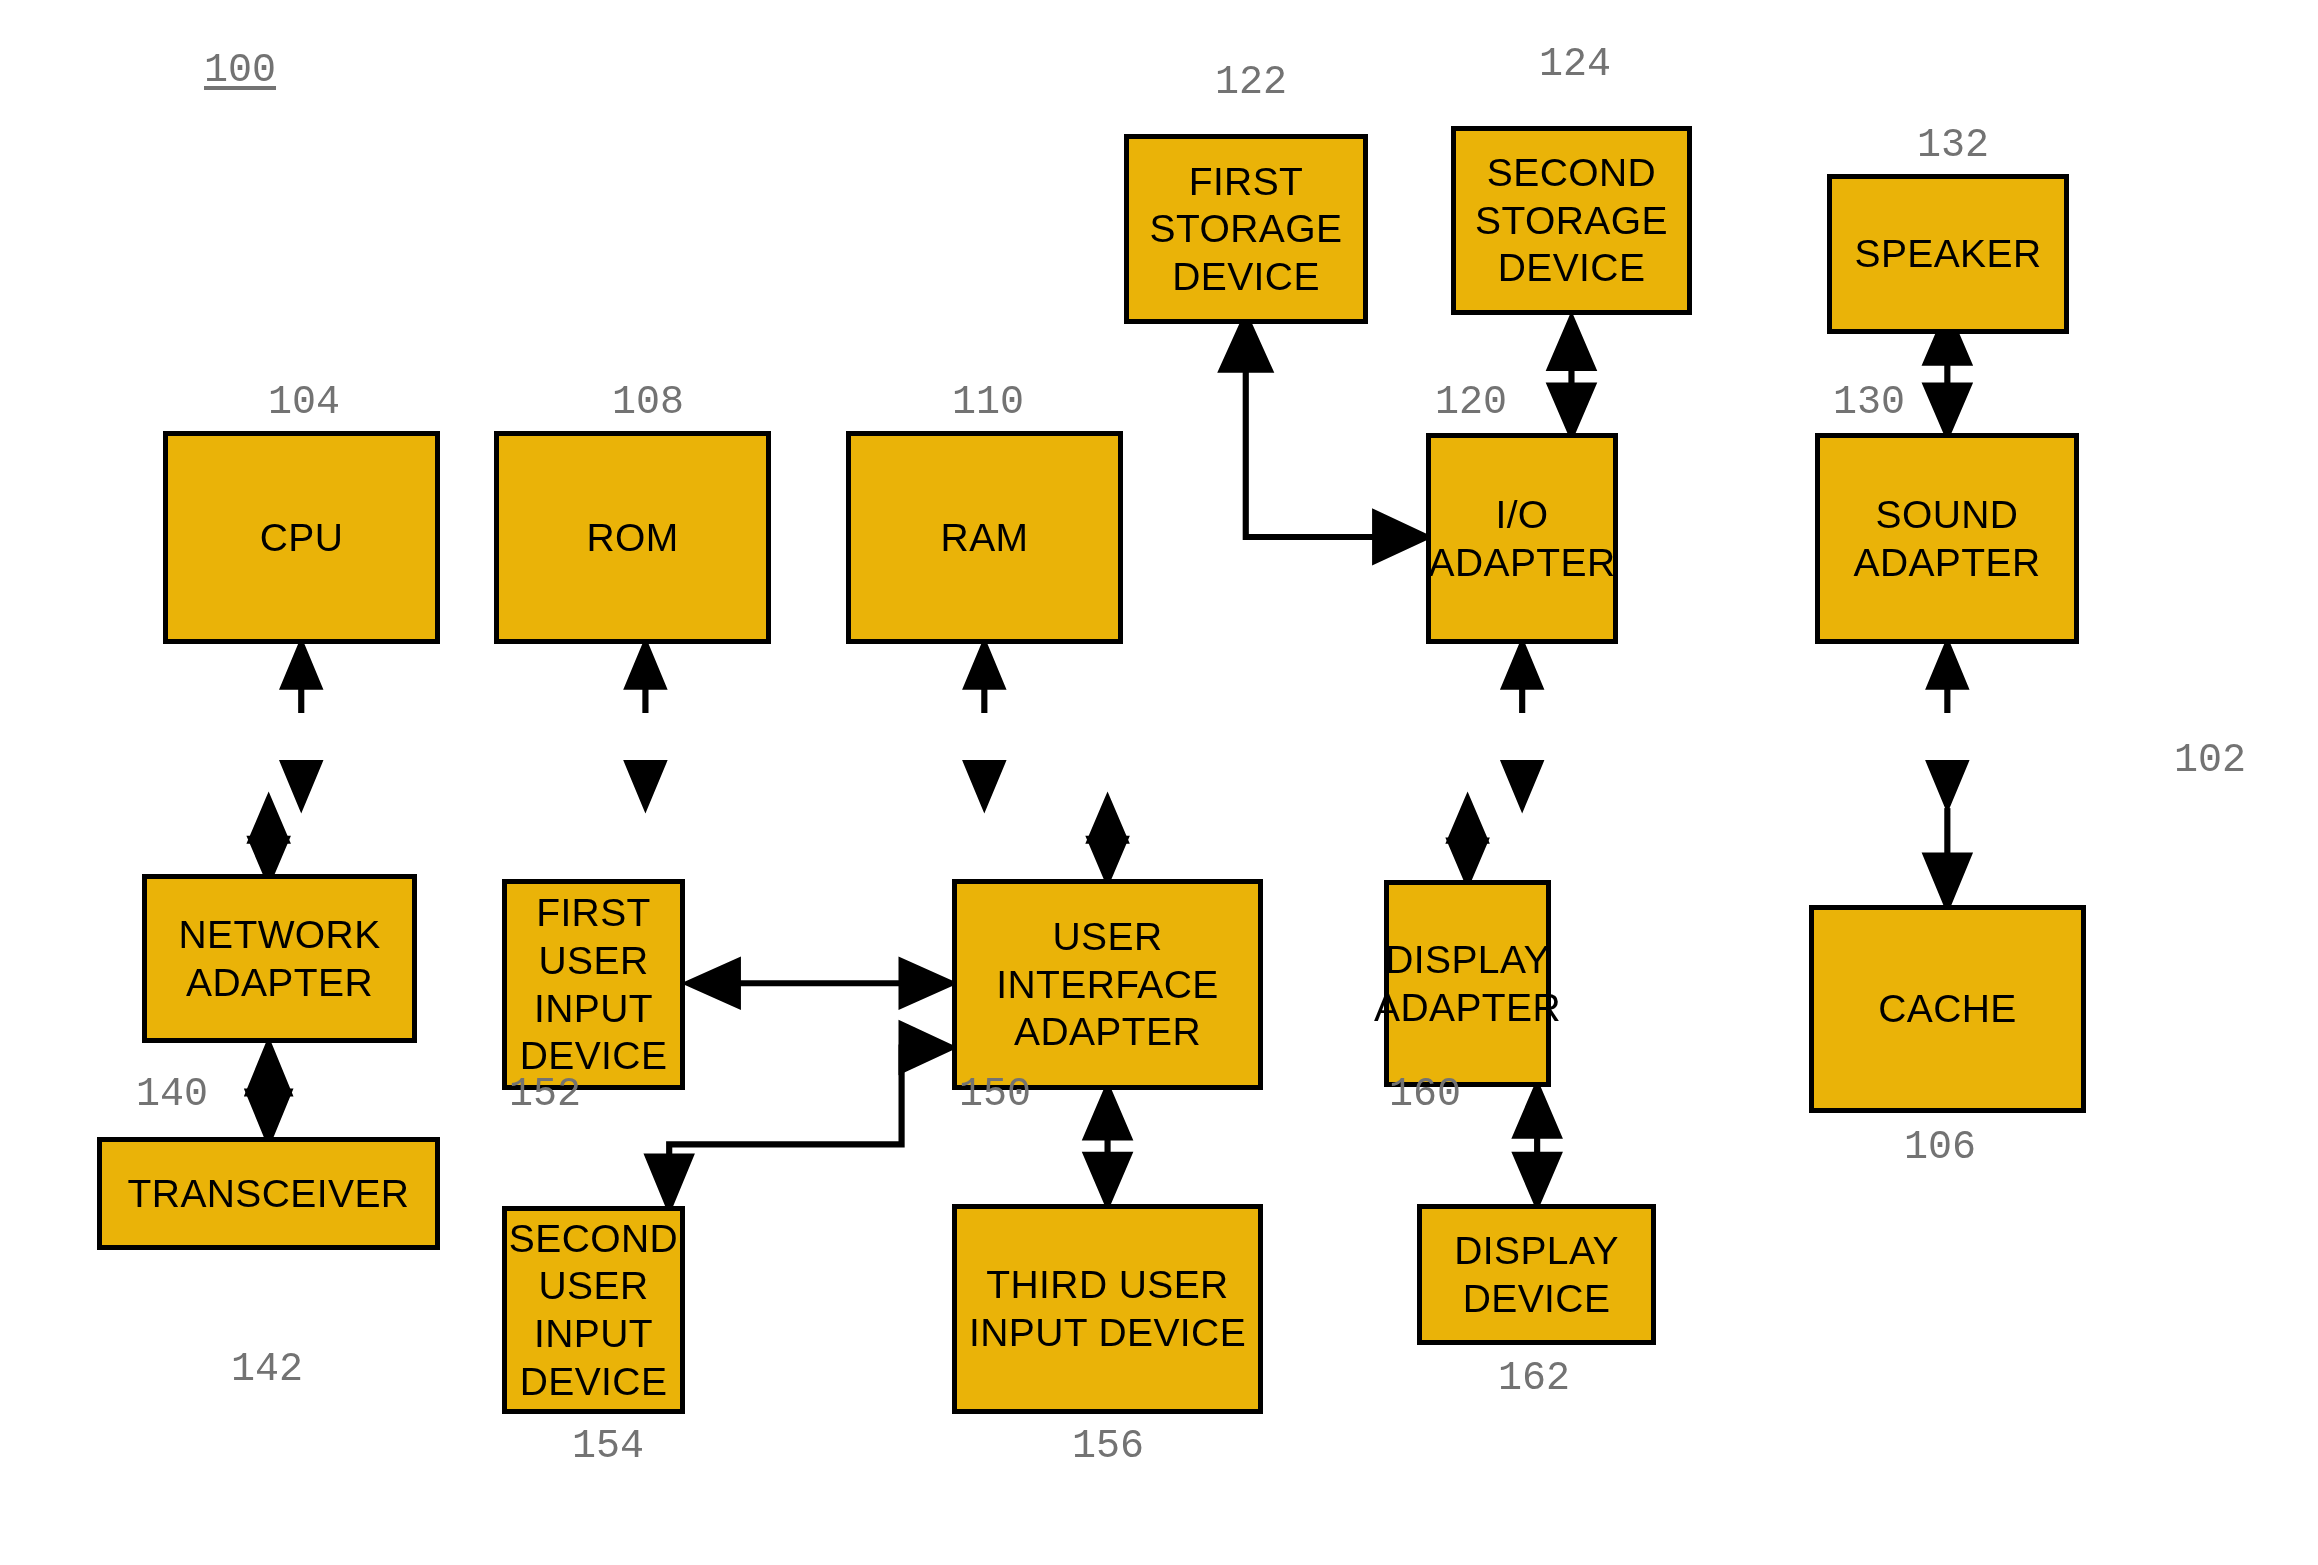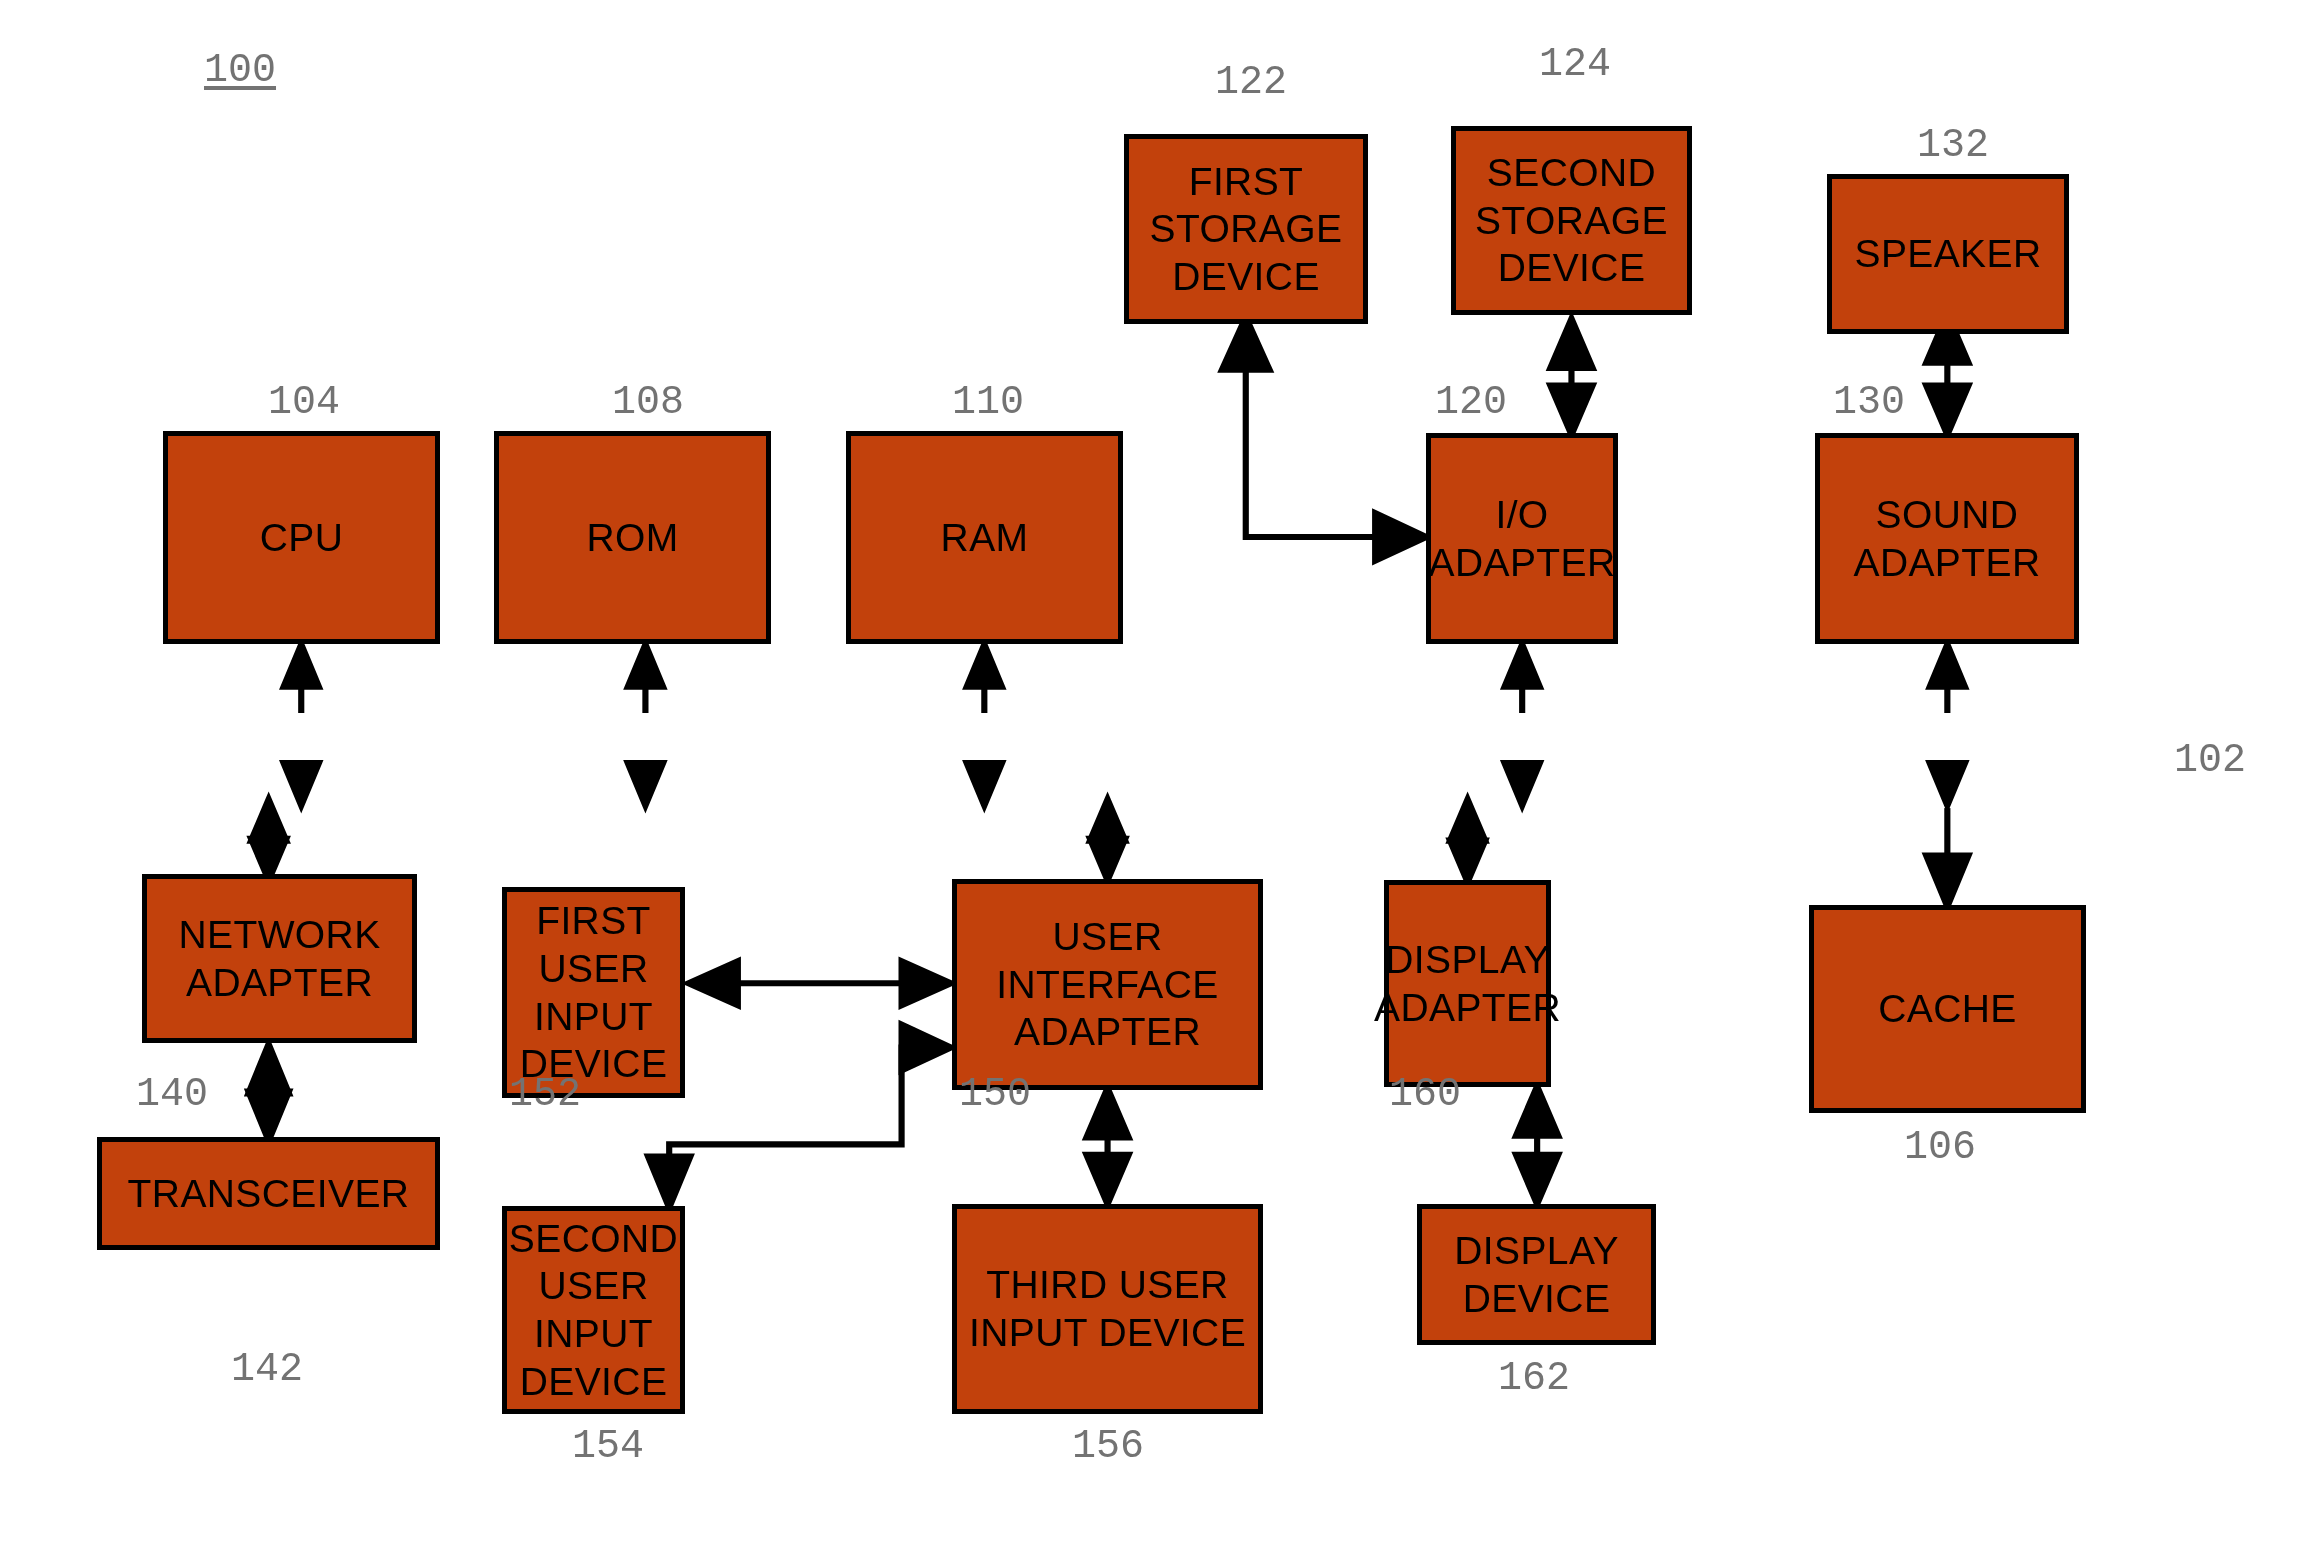--- a/index.html
+++ b/index.html
@@ -20,21 +20,21 @@
     left: 0;
     top: 0;
     width: 2319px;
     height: 1566px;
     pointer-events: none;
   }
   .node {
     position: absolute;
     box-sizing: border-box;
     border: 5.3px solid #000000;
-    background: #c2410c;
+    background: #eab308;
     display: flex;
     align-items: center;
     justify-content: center;
     text-align: center;
     color: #000000;
     line-height: 1.22;
     font-size: 39px;
     letter-spacing: 0.4px;
     white-space: pre-line;
     z-index: 3;
@@ -232,21 +232,21 @@
   <div class="node" style="left:1426px; top:433px; width:192px; height:211px;">I/O
 ADAPTER</div>
 
   <div class="node" style="left:1815px; top:433px; width:264px; height:211px;">SOUND
 ADAPTER</div>
 
 
   <div class="node" style="left:130px; top:874px; width:275px; height:169px;margin-left:12px;">NETWORK
 ADAPTER</div>
 
-  <div class="node" style="left:502px; top:879px; width:183px; height:211px;margin-top:8px;">FIRST USER
+  <div class="node" style="left:502px; top:879px; width:183px; height:211px;">FIRST USER
 INPUT DEVICE</div>
 
   <div class="node" style="left:952px; top:879px; width:311px; height:211px;">USER
 INTERFACE
 ADAPTER</div>
 
   <div class="node" style="left:1384px; top:880px; width:167px; height:207px;">DISPLAY
 ADAPTER</div>
 
   <div class="node" style="left:1809px; top:905px; width:277px; height:208px;">CACHE</div>

